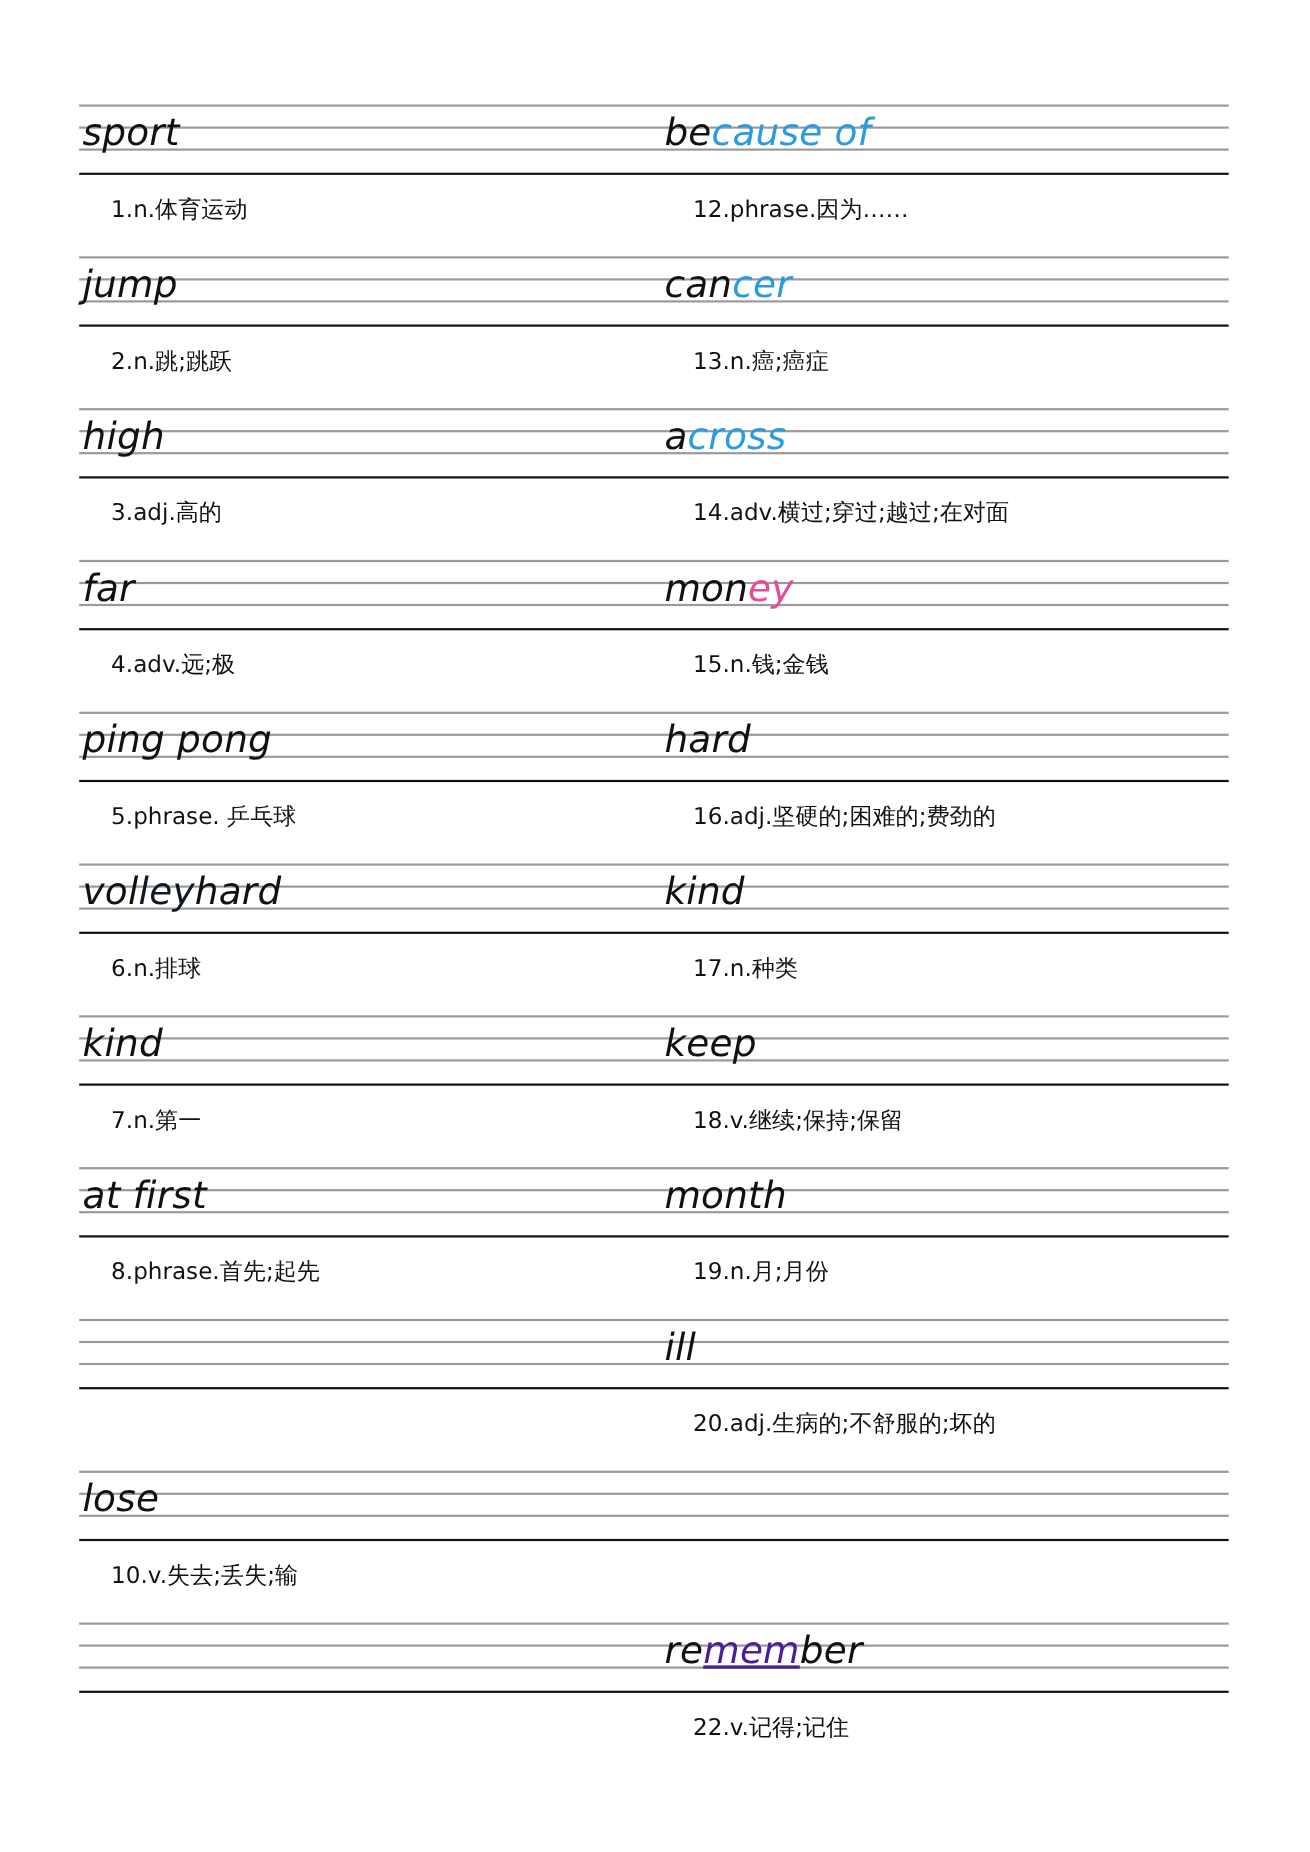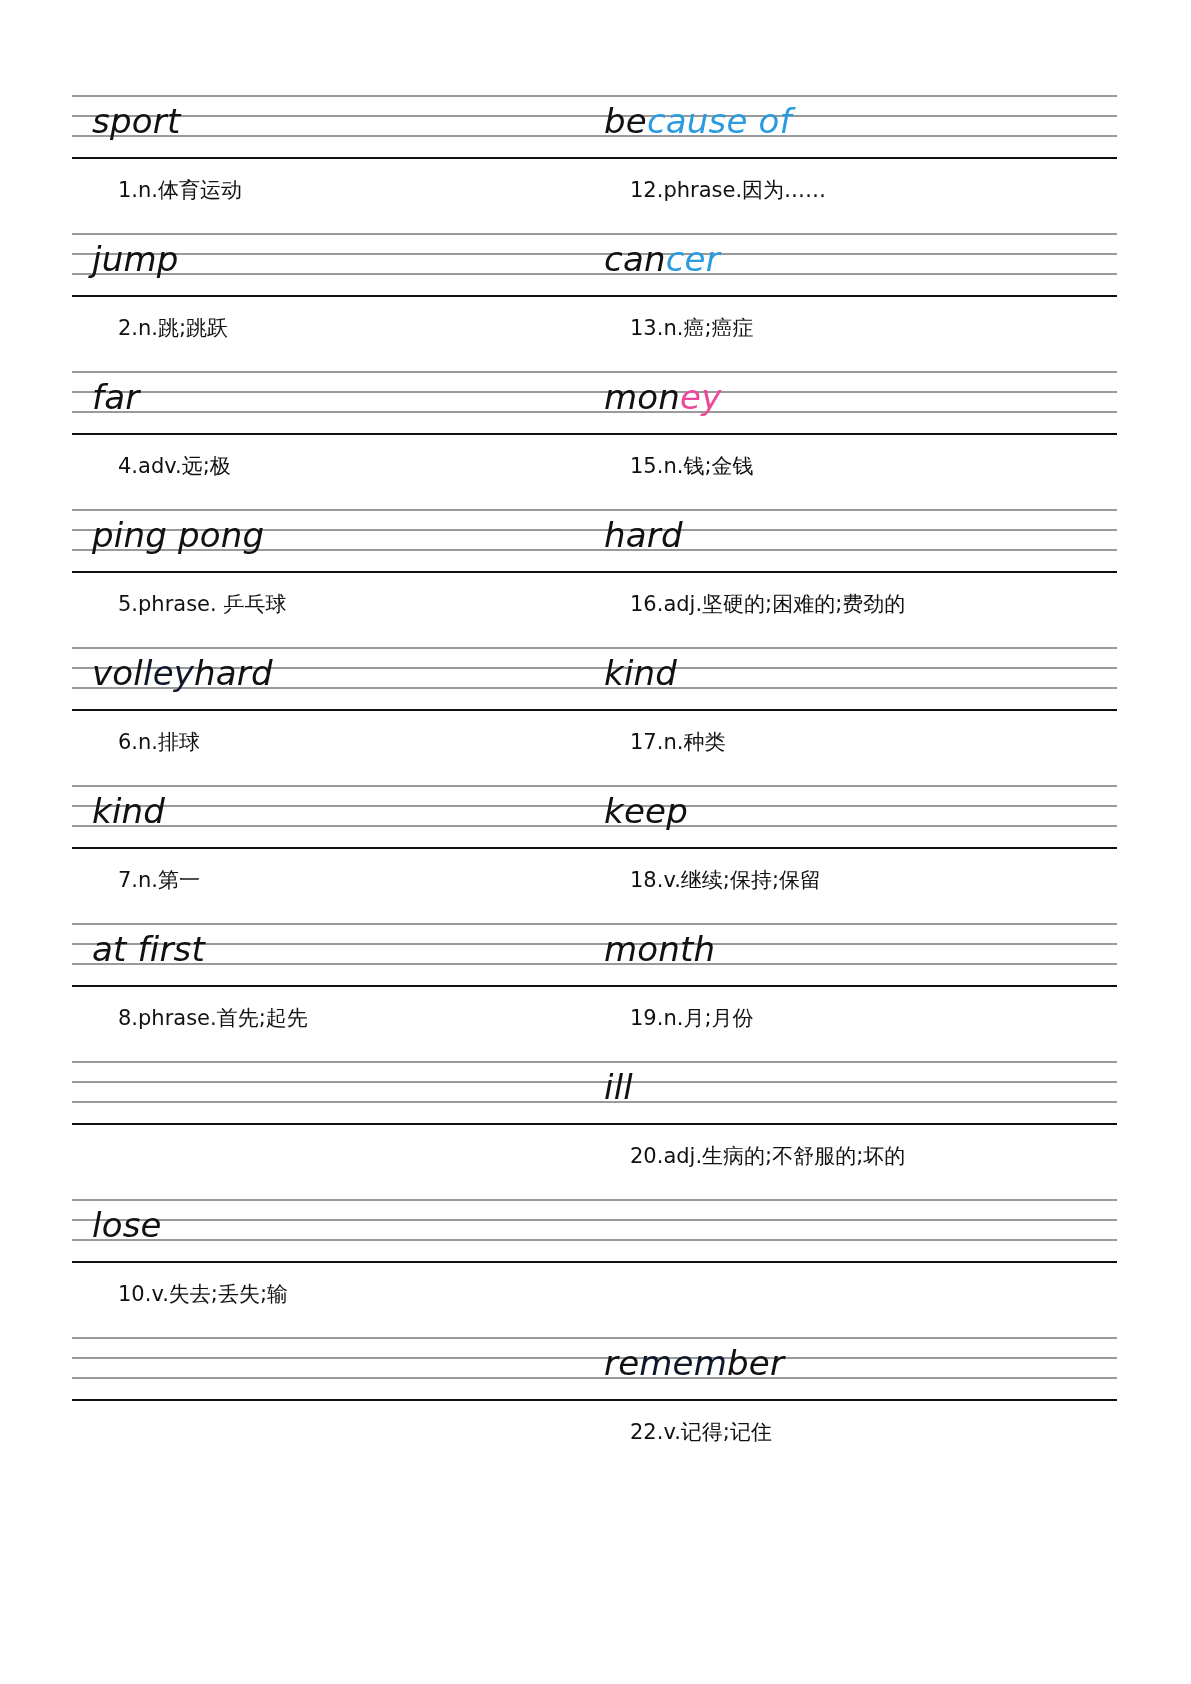--- a/index.html
+++ b/index.html
@@ -6,21 +6,21 @@
   body { width: 1191px; height: 1684px; position: relative; overflow: hidden;
          font-family: "DejaVu Sans", "Liberation Sans", sans-serif; color: #111; }
   .sheet { position: absolute; left: 72px; top: 95px; width: 1045px; }
   .block { position: relative; height: 138px; }
   .rule { position: absolute; left: 0; right: 0; height: 2px; background: #9a9a9a; }
   .rule.r1 { top: 0; }
   .rule.r2 { top: 20px; }
   .rule.r3 { top: 40px; }
   .rule.base { top: 62px; height: 1.5px; background: #111; }
   .cell { position: absolute; top: 0; height: 138px; }
-  .cell.left { left: 20px; width: 520px; text-align: right; }
+  .cell.left { left: 3px; width: 520px; text-align: right; }
   .cell.right { left: 532px; width: 500px; }
   .word { position: absolute; top: 6px; left: 0; font-size: 34px; line-height: 40px;
           font-style: italic; white-space: nowrap; letter-spacing: 0.2px;
           font-family: "DejaVu Sans", sans-serif; }
   .word .hl { color: #2b9be0; }
   .def { position: absolute; top: 82px; left: 2px; font-size: 21px; line-height: 26px;
          white-space: nowrap; font-family: "DejaVu Sans", sans-serif; margin-left: 24px; }
 </style>
 </head>
 <body>
@@ -45,20 +45,34 @@
     <div class="rule r2"></div>
     <div class="rule r3"></div>
     <div class="rule base"></div>
     <div class="cell left">
       <div class="word"><span>jump</span></div>
       <div class="def">2.n.跳;跳跃</div>
     </div>
     <div class="cell right">
       <div class="word"><span>can</span><span class="hl" style="color: rgb(43, 155, 224);">cer</span></div>
       <div class="def">13.n.癌;癌症</div>
+    </div>
+  </div>
+    <div class="block">
+    <div class="rule r1"></div>
+    <div class="rule r2"></div>
+    <div class="rule r3"></div>
+    <div class="rule base"></div>
+    <div class="cell left">
+      <div class="word"><span>high</span></div>
+      <div class="def">3.adj.高的</div>
+    </div>
+    <div class="cell right">
+      <div class="word"><span>a</span><span class="hl" style="color: rgb(43, 155, 224);">cross</span></div>
+      <div class="def">14.adv.横过;穿过;越过;在对面</div>
     </div>
   </div>
     <div class="block">
     <div class="rule r1"></div>
     <div class="rule r2"></div>
     <div class="rule r3"></div>
     <div class="rule base"></div>
     <div class="cell left">
       <div class="word"><span>far</span></div>
       <div class="def">4.adv.远;极</div>
@@ -143,17 +157,17 @@
       <div class="word"><span>lose</span></div>
       <div class="def">10.v.失去;丢失;输</div>
     </div>
   </div>
     <div class="block">
     <div class="rule r1"></div>
     <div class="rule r2"></div>
     <div class="rule r3"></div>
     <div class="rule base"></div>
     <div class="cell right">
-      <div class="word"><span>re</span><span class="hl" style="color: #0f172a;">mem</span><span>ber</span></div>
+      <div class="word"><span>re</span><span class="hl" style="color: #4c1d95; text-decoration: underline;">mem</span><span>ber</span></div>
       <div class="def">22.v.记得;记住</div>
     </div>
   </div>
   </div>
 
 </body></html>

